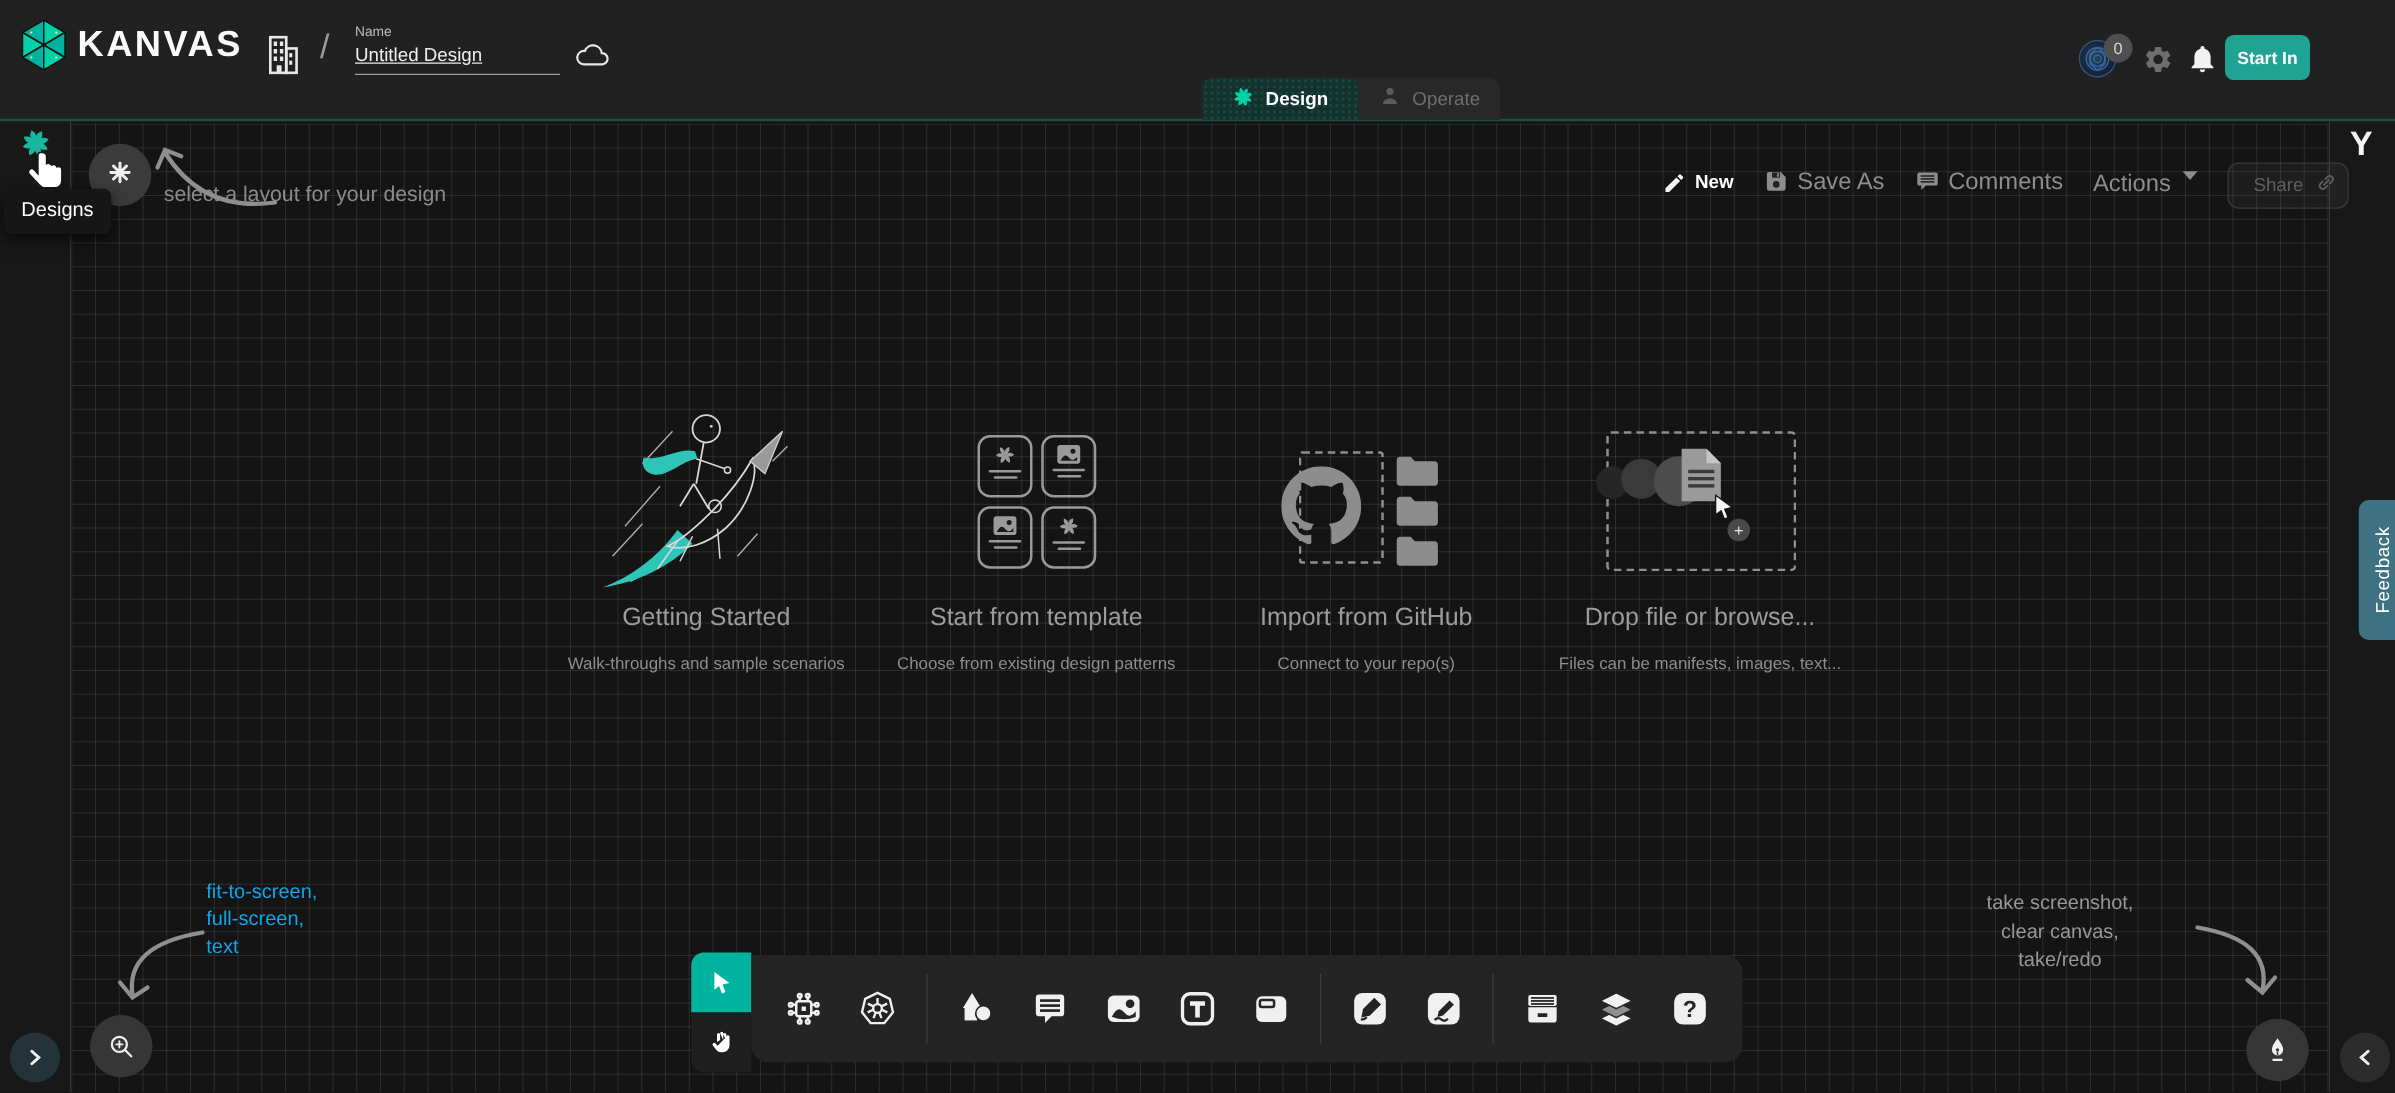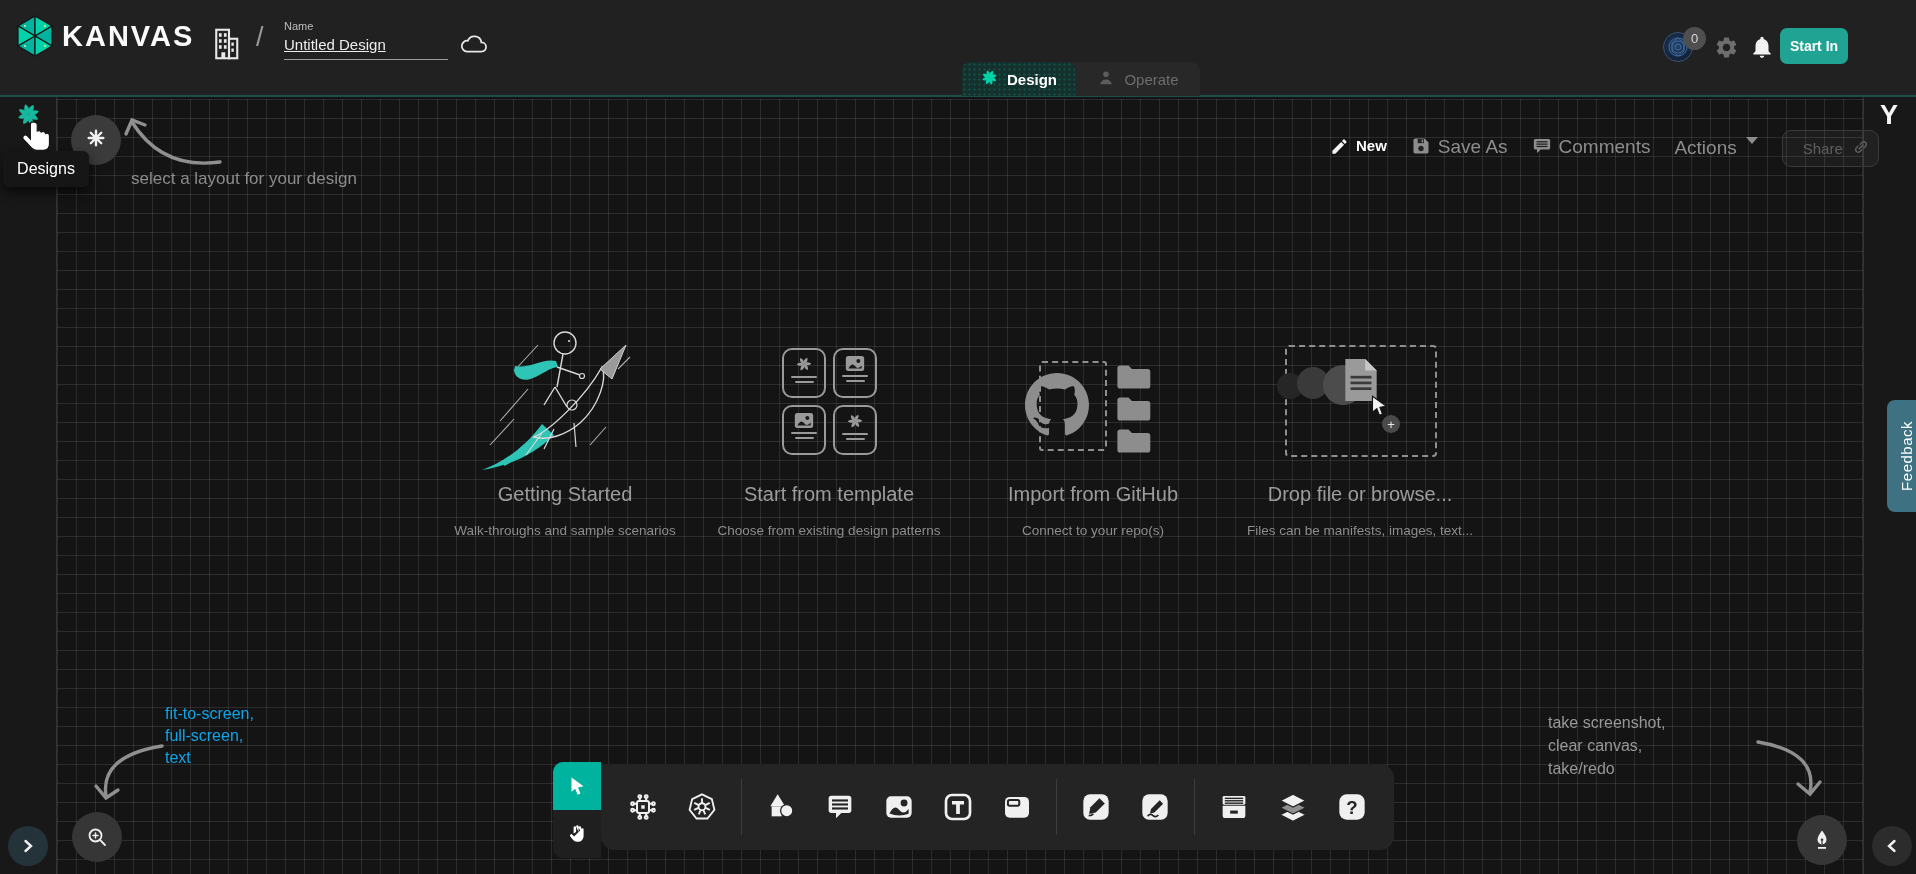--- a/index.html
+++ b/index.html
@@ -21,21 +21,21 @@
   .name-label { display:block; color:#bdbdbd; font-size:11px; margin-bottom:2px; }
   .name-input { width:164px; background:transparent; border:none; outline:none;
                 border-bottom:1px solid #9b9b9b; color:#ededed; font-size:15px;
                 padding:2px 0 6px 0; font-family:"Liberation Sans", sans-serif;text-decoration:underline; }
   .cloud-icon { position:absolute; left:459px; top:32px; }
 
   
   #tab-group { position:absolute; left:962px; top:62px; width:238px; height:34px;
                background:#282828; border-radius:9px 9px 0 0; display:flex; z-index:30; }
   .tab { display:flex; align-items:center; justify-content:center; gap:8px; cursor:pointer; }
-  .tab-design { width:113px; border-radius:8px 8px 0 0;
+  .tab-design { width:124px; border-radius:8px 8px 0 0;
       background-color:#15312d;
       background-image:radial-gradient(rgba(0,211,169,.16) 1px, transparent 1.4px);
       background-size:5px 5px;
       color:#ffffff; font-size:15px; font-weight:bold; }
   .tab-operate { flex:1; color:#6d6d6d; font-size:15px; }
 
   
   .avatar { position:absolute; left:1663px; top:32px; width:30px; height:30px; border-radius:50%;
             background:radial-gradient(circle at 45% 45%, #27456b 0%, #16263e 55%, #0d1827 100%);
             border:1px solid #35567c; }
@@ -79,41 +79,41 @@
 
   
   .designs-icon { position:absolute; left:15px; top:101px; z-index:8; cursor:pointer; }
   .hand-cursor { position:absolute; left:18px; top:118px; z-index:10; }
   .tooltip { position:absolute; left:3px; top:151px; width:86px; height:36px; background:#161616;
              border-radius:6px; box-shadow:0 5px 12px rgba(0,0,0,.65); color:#ffffff;
              font-size:16px; display:flex; align-items:center; justify-content:center; z-index:9; }
   .layout-btn { position:absolute; left:71px; top:115px; width:50px; height:50px; border-radius:50%;
                 background:#3b3b3b; display:flex; align-items:center; justify-content:center;
                 cursor:pointer; z-index:8; }
-  .layout-hint { position:absolute; left:131px; top:169px; color:#8b8b8b; font-size:17px; }
+  .layout-hint { position:absolute; left:131px; top:146px; color:#8b8b8b; font-size:17px; }
   .arrow-tl { position:absolute; left:120px; top:100px; }
 
   
   .card { position:absolute; top:325px; width:260px; height:230px; cursor:pointer; }
   .card-graphic { position:absolute; left:0; top:0; width:260px; height:150px; }
   .card-title { position:absolute; left:0; top:158px; width:260px; text-align:center;
                 color:#9c9c9c; font-size:20px; font-weight:500; }
   .card-sub { position:absolute; left:0; top:198px; width:260px; text-align:center;
               color:#8d8d8d; font-size:13.5px; }
   .tile-grid { position:absolute; left:83px; top:23px; display:grid;
                grid-template-columns:44px 44px; grid-gap:7px; }
   .tile { width:44px; height:50px; border:2px solid #9a9a9a; border-radius:10px;
           display:flex; flex-direction:column; align-items:center; justify-content:flex-start;
           padding-top:5px; gap:3px; }
   .tile-line { height:2px; background:#9a9a9a; border-radius:1px; }
   .dashed-box { border:2px dashed #8f8f8f; }
 
   
   .hint-bl { position:absolute; left:165px; top:703px; color:#0ea5e9; font-size:16px; line-height:22px; }
-  .hint-br { position:absolute; left:1548px; top:711px; width:200px; text-align:left;
+  .hint-br { position:absolute; left:1548px; top:711px; width:200px; text-align:center;
              color:#979797; font-size:16px; line-height:23px; }
   .fab { position:absolute; width:50px; height:50px; border-radius:50%; background:#363636;
          display:flex; align-items:center; justify-content:center; cursor:pointer; z-index:8; }
   .chev-btn { position:absolute; width:40px; height:40px; border-radius:50%;
               display:flex; align-items:center; justify-content:center; cursor:pointer; z-index:8; }
 
   
   .feedback-tab { position:absolute; right:-9px; top:400px; width:38px; height:112px;
                   background:#3e7181; border-radius:8px 0 0 8px; display:flex; align-items:center;
                   justify-content:center; cursor:pointer; z-index:15; }

